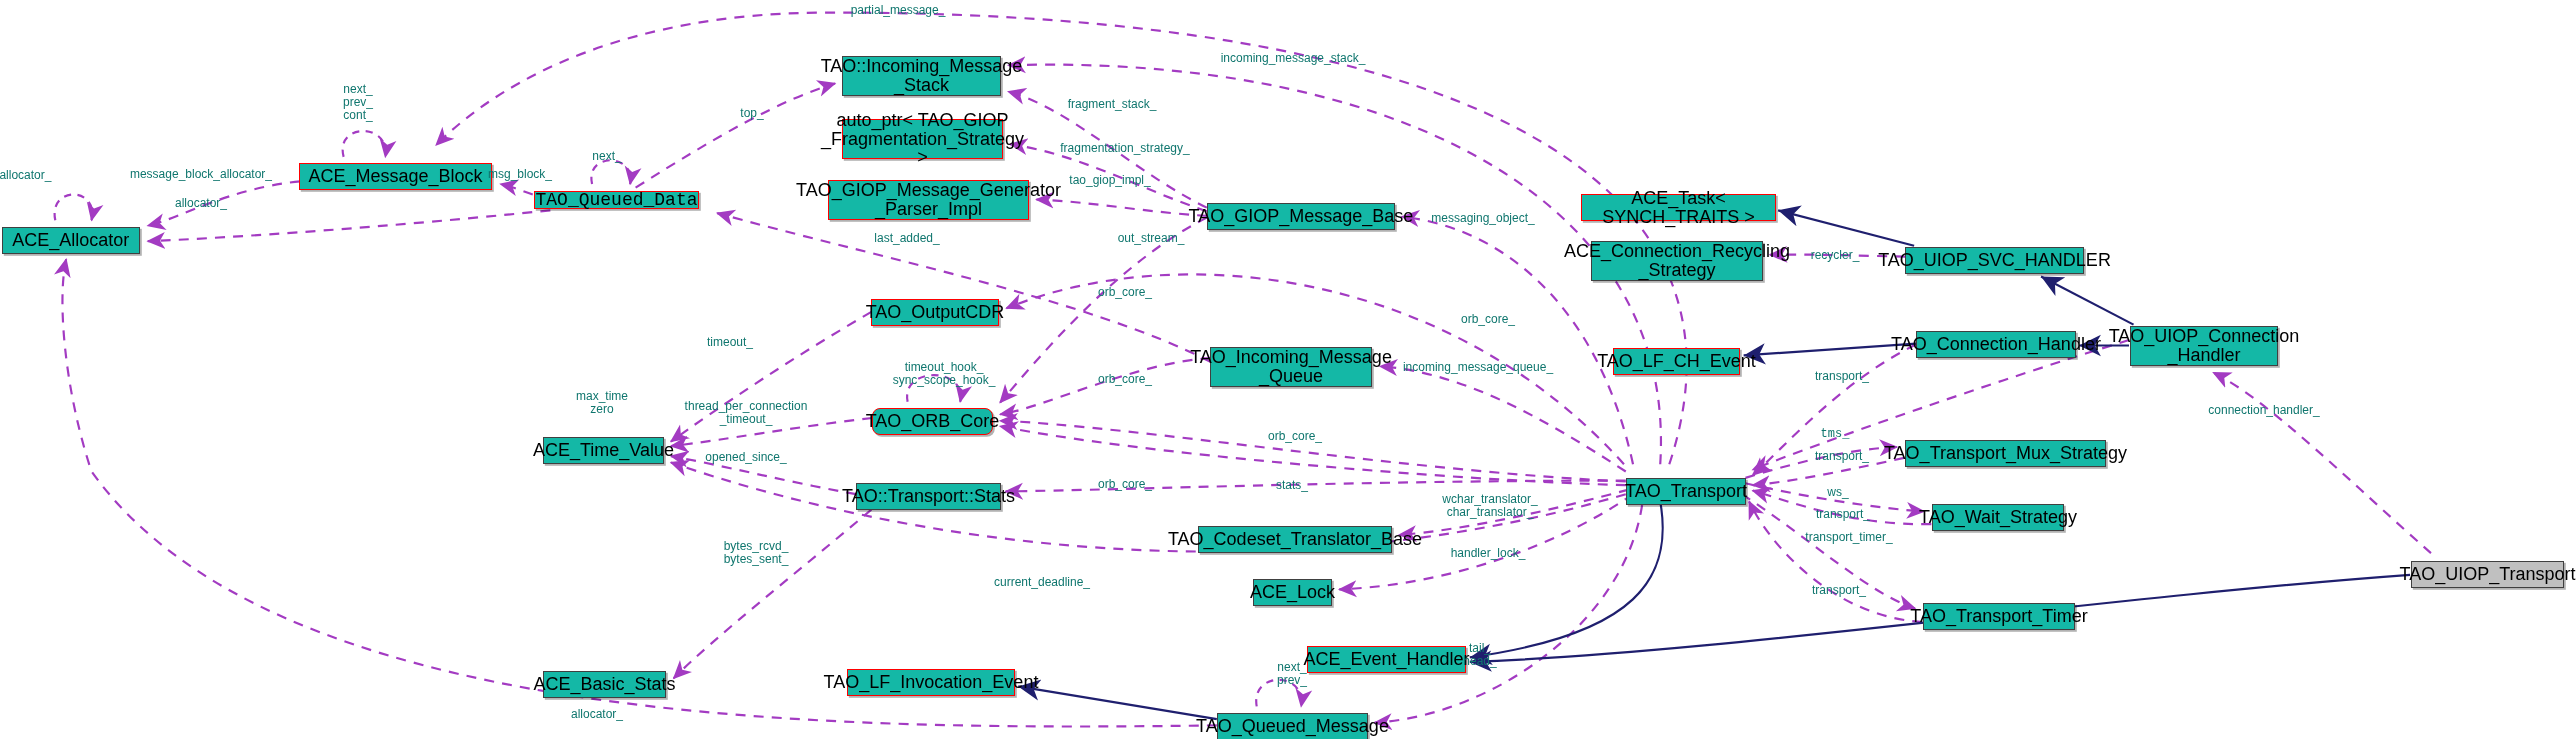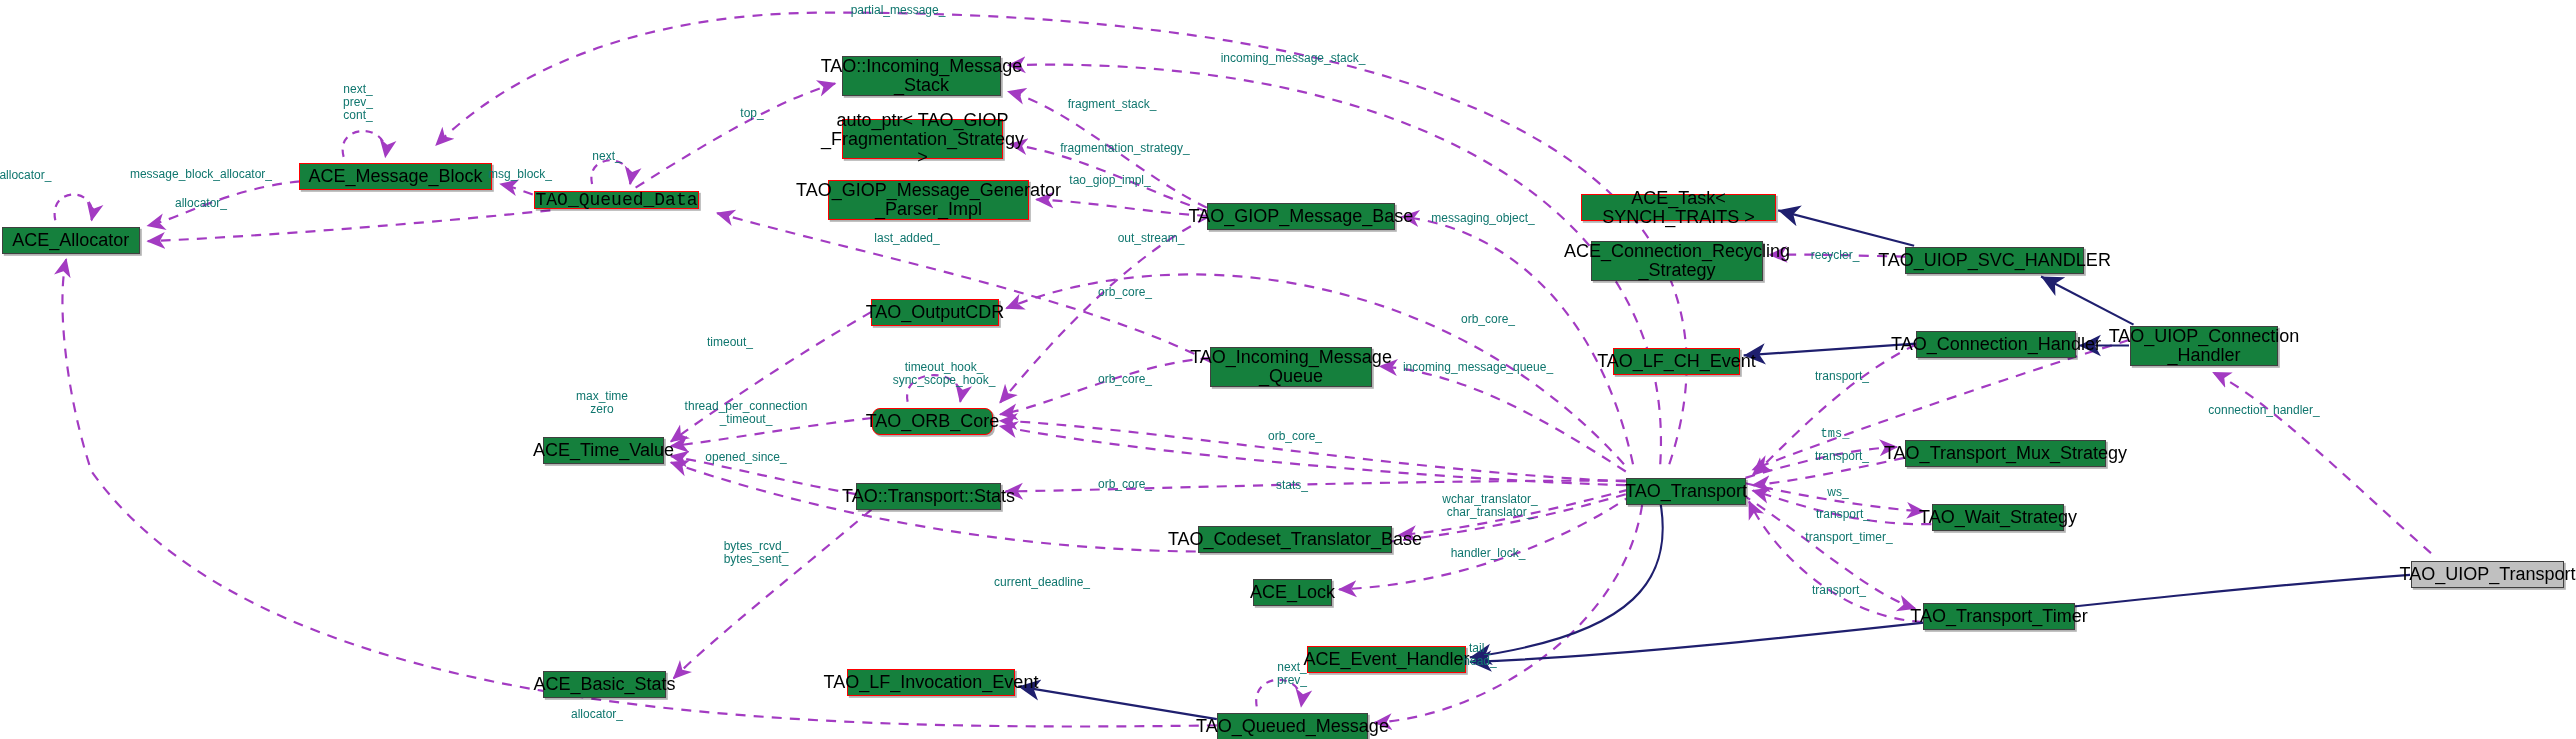--- a/index.html
+++ b/index.html
@@ -1,20 +1,20 @@
 <!DOCTYPE html>
 <html style="font-size:14.5px"><head>
 <meta charset="utf-8">
 <style>
   html,body{margin:0;padding:0;background:#ffffff;}
   body{font-family:"Liberation Sans",sans-serif;}
   #canvas{position:relative;width:2576px;height:739px;background:#fff;overflow:hidden;}
   svg#edges{position:absolute;left:0;top:0;width:2576px;height:739px;}
   .node{position:absolute;box-sizing:border-box;display:flex;align-items:center;justify-content:center;
-        text-align:center;background:#15803d;border:1.8px solid #404040;
+        text-align:center;background:#14b8a6;border:1.8px solid #404040;
         font-size:18px;line-height:1.05;color:#000;white-space:pre-line;
         box-shadow:1.8px 1.8px 0 rgba(0,0,0,0.30);}
   .node.red{border-color:#ff0000;}
   .node.current{background:#c0c0c0;border-color:#404040;}
   .elabel{position:absolute;font-size:12px;color:#0f766e;white-space:pre-line;line-height:1.08;
           text-align:center;transform:translate(-50%,-50%);pointer-events:none;}
 </style>
 </head>
 <body>
 

